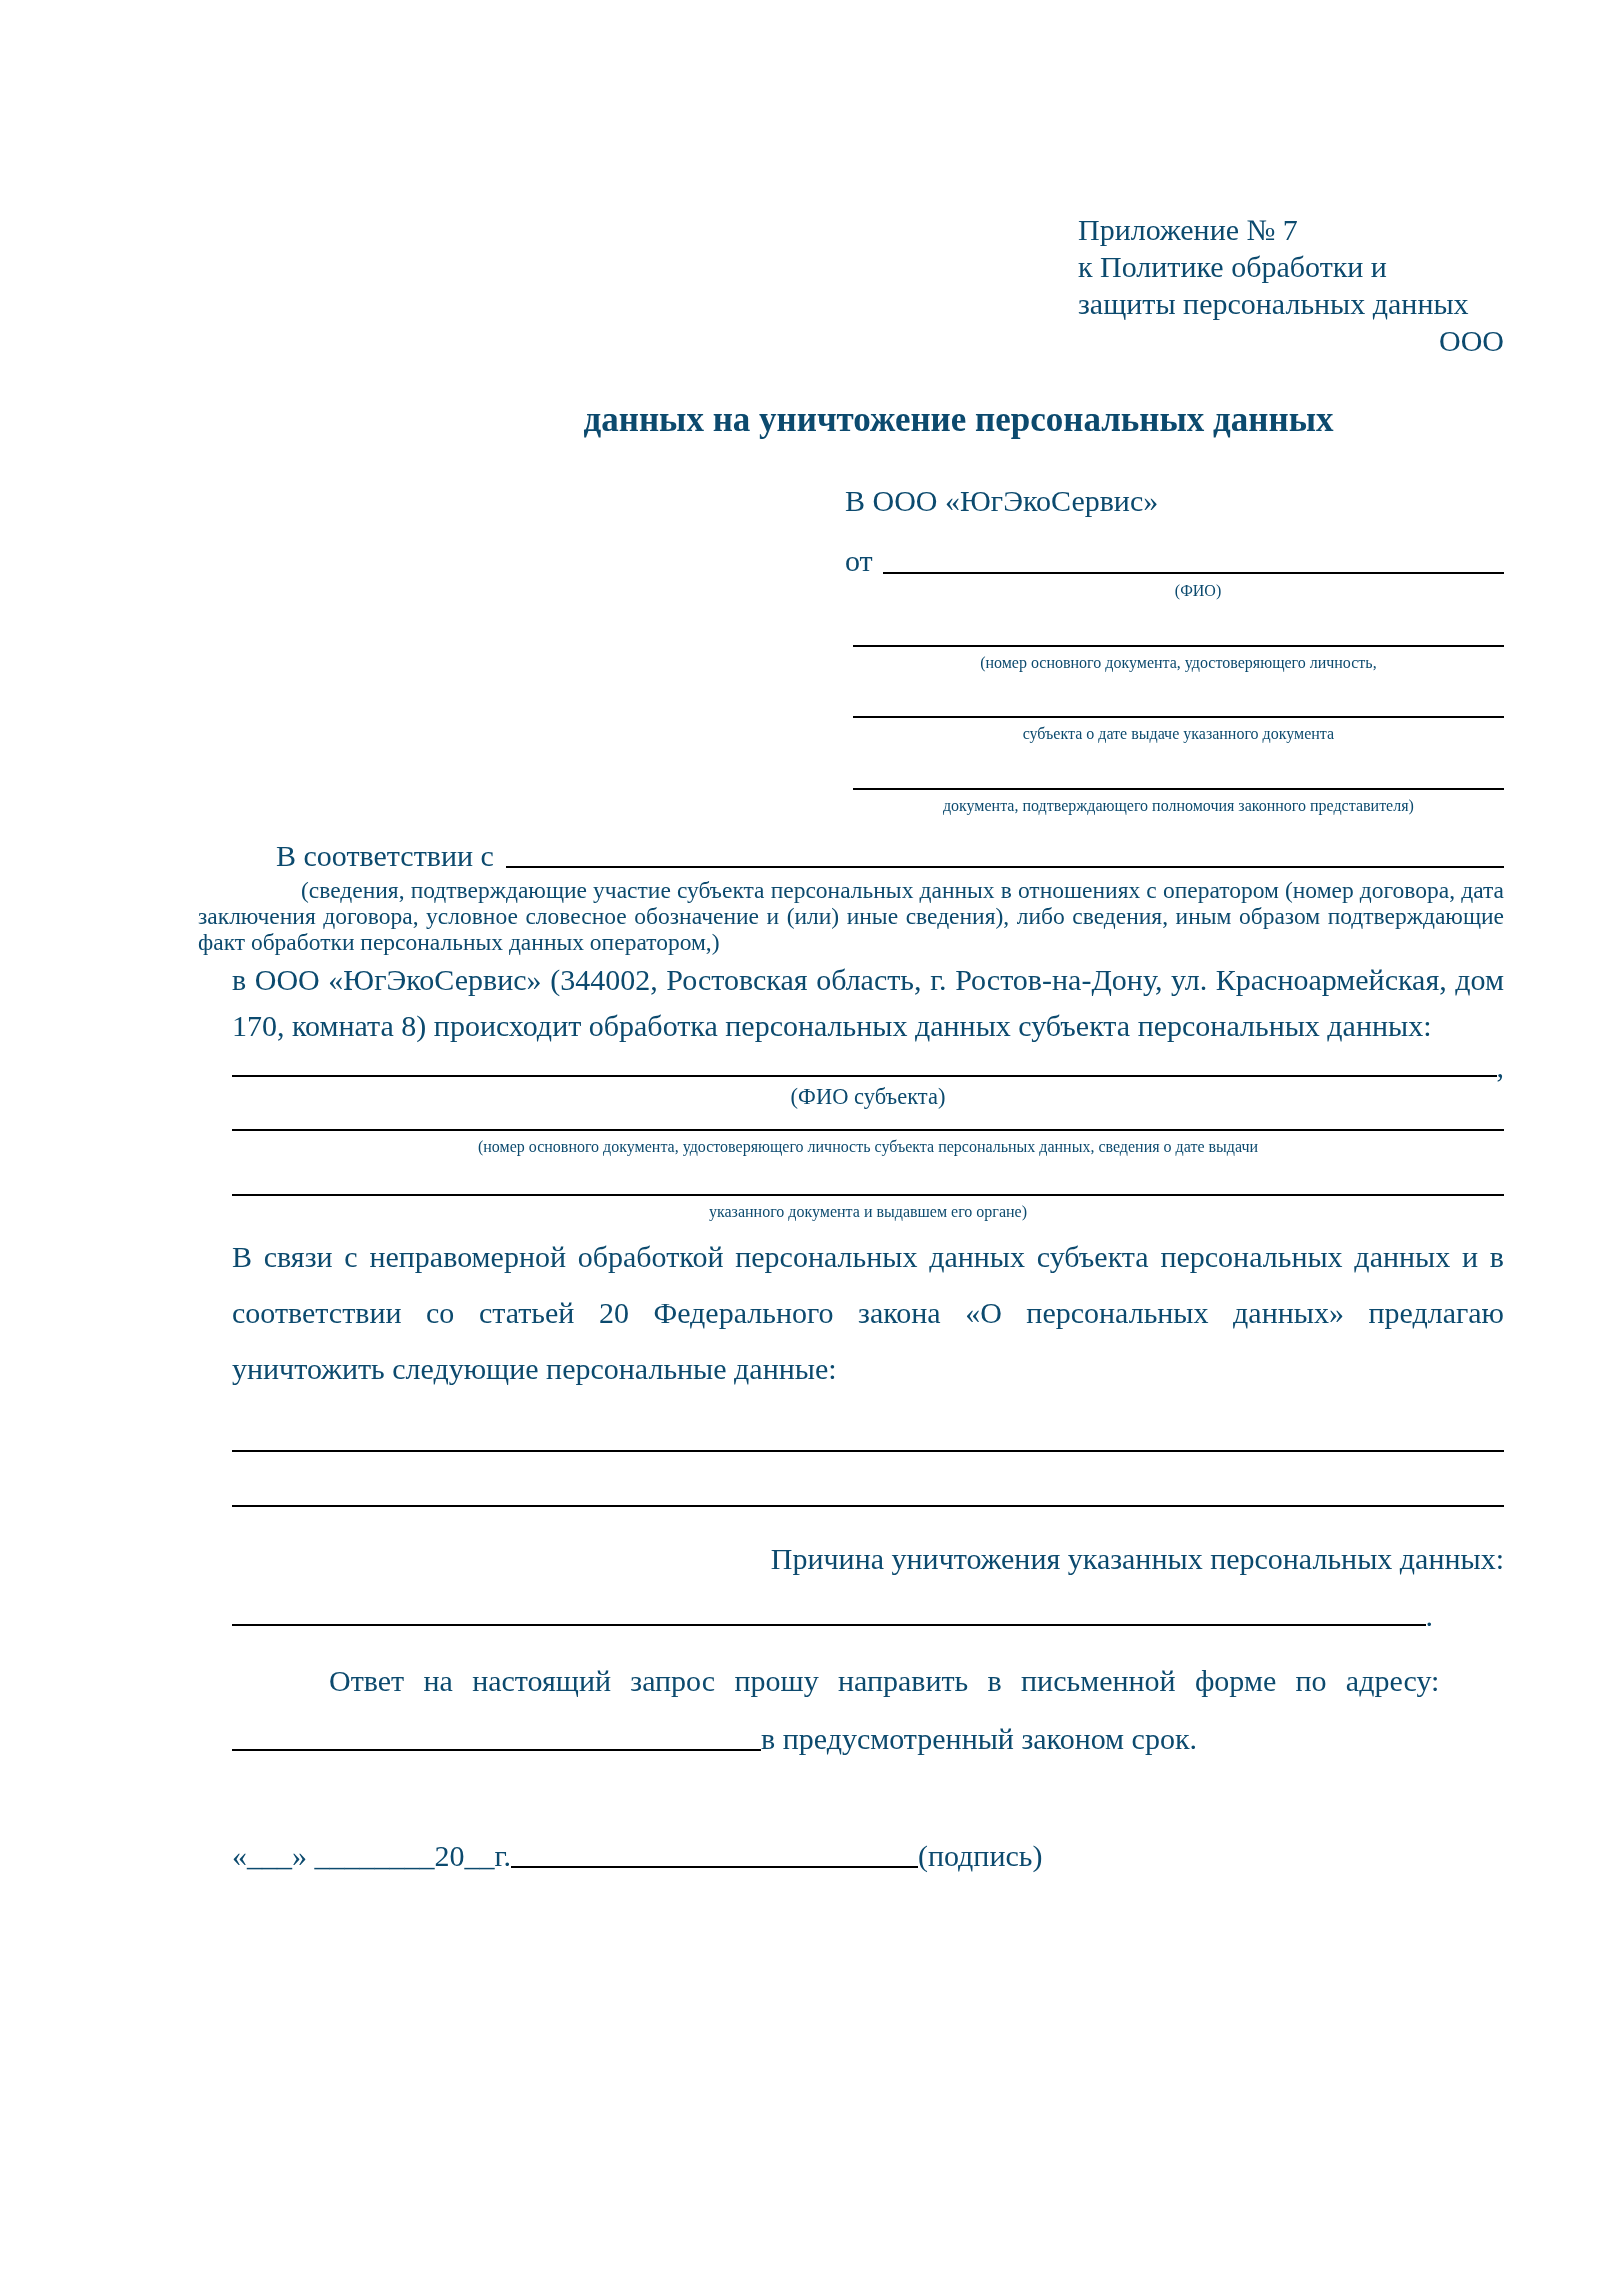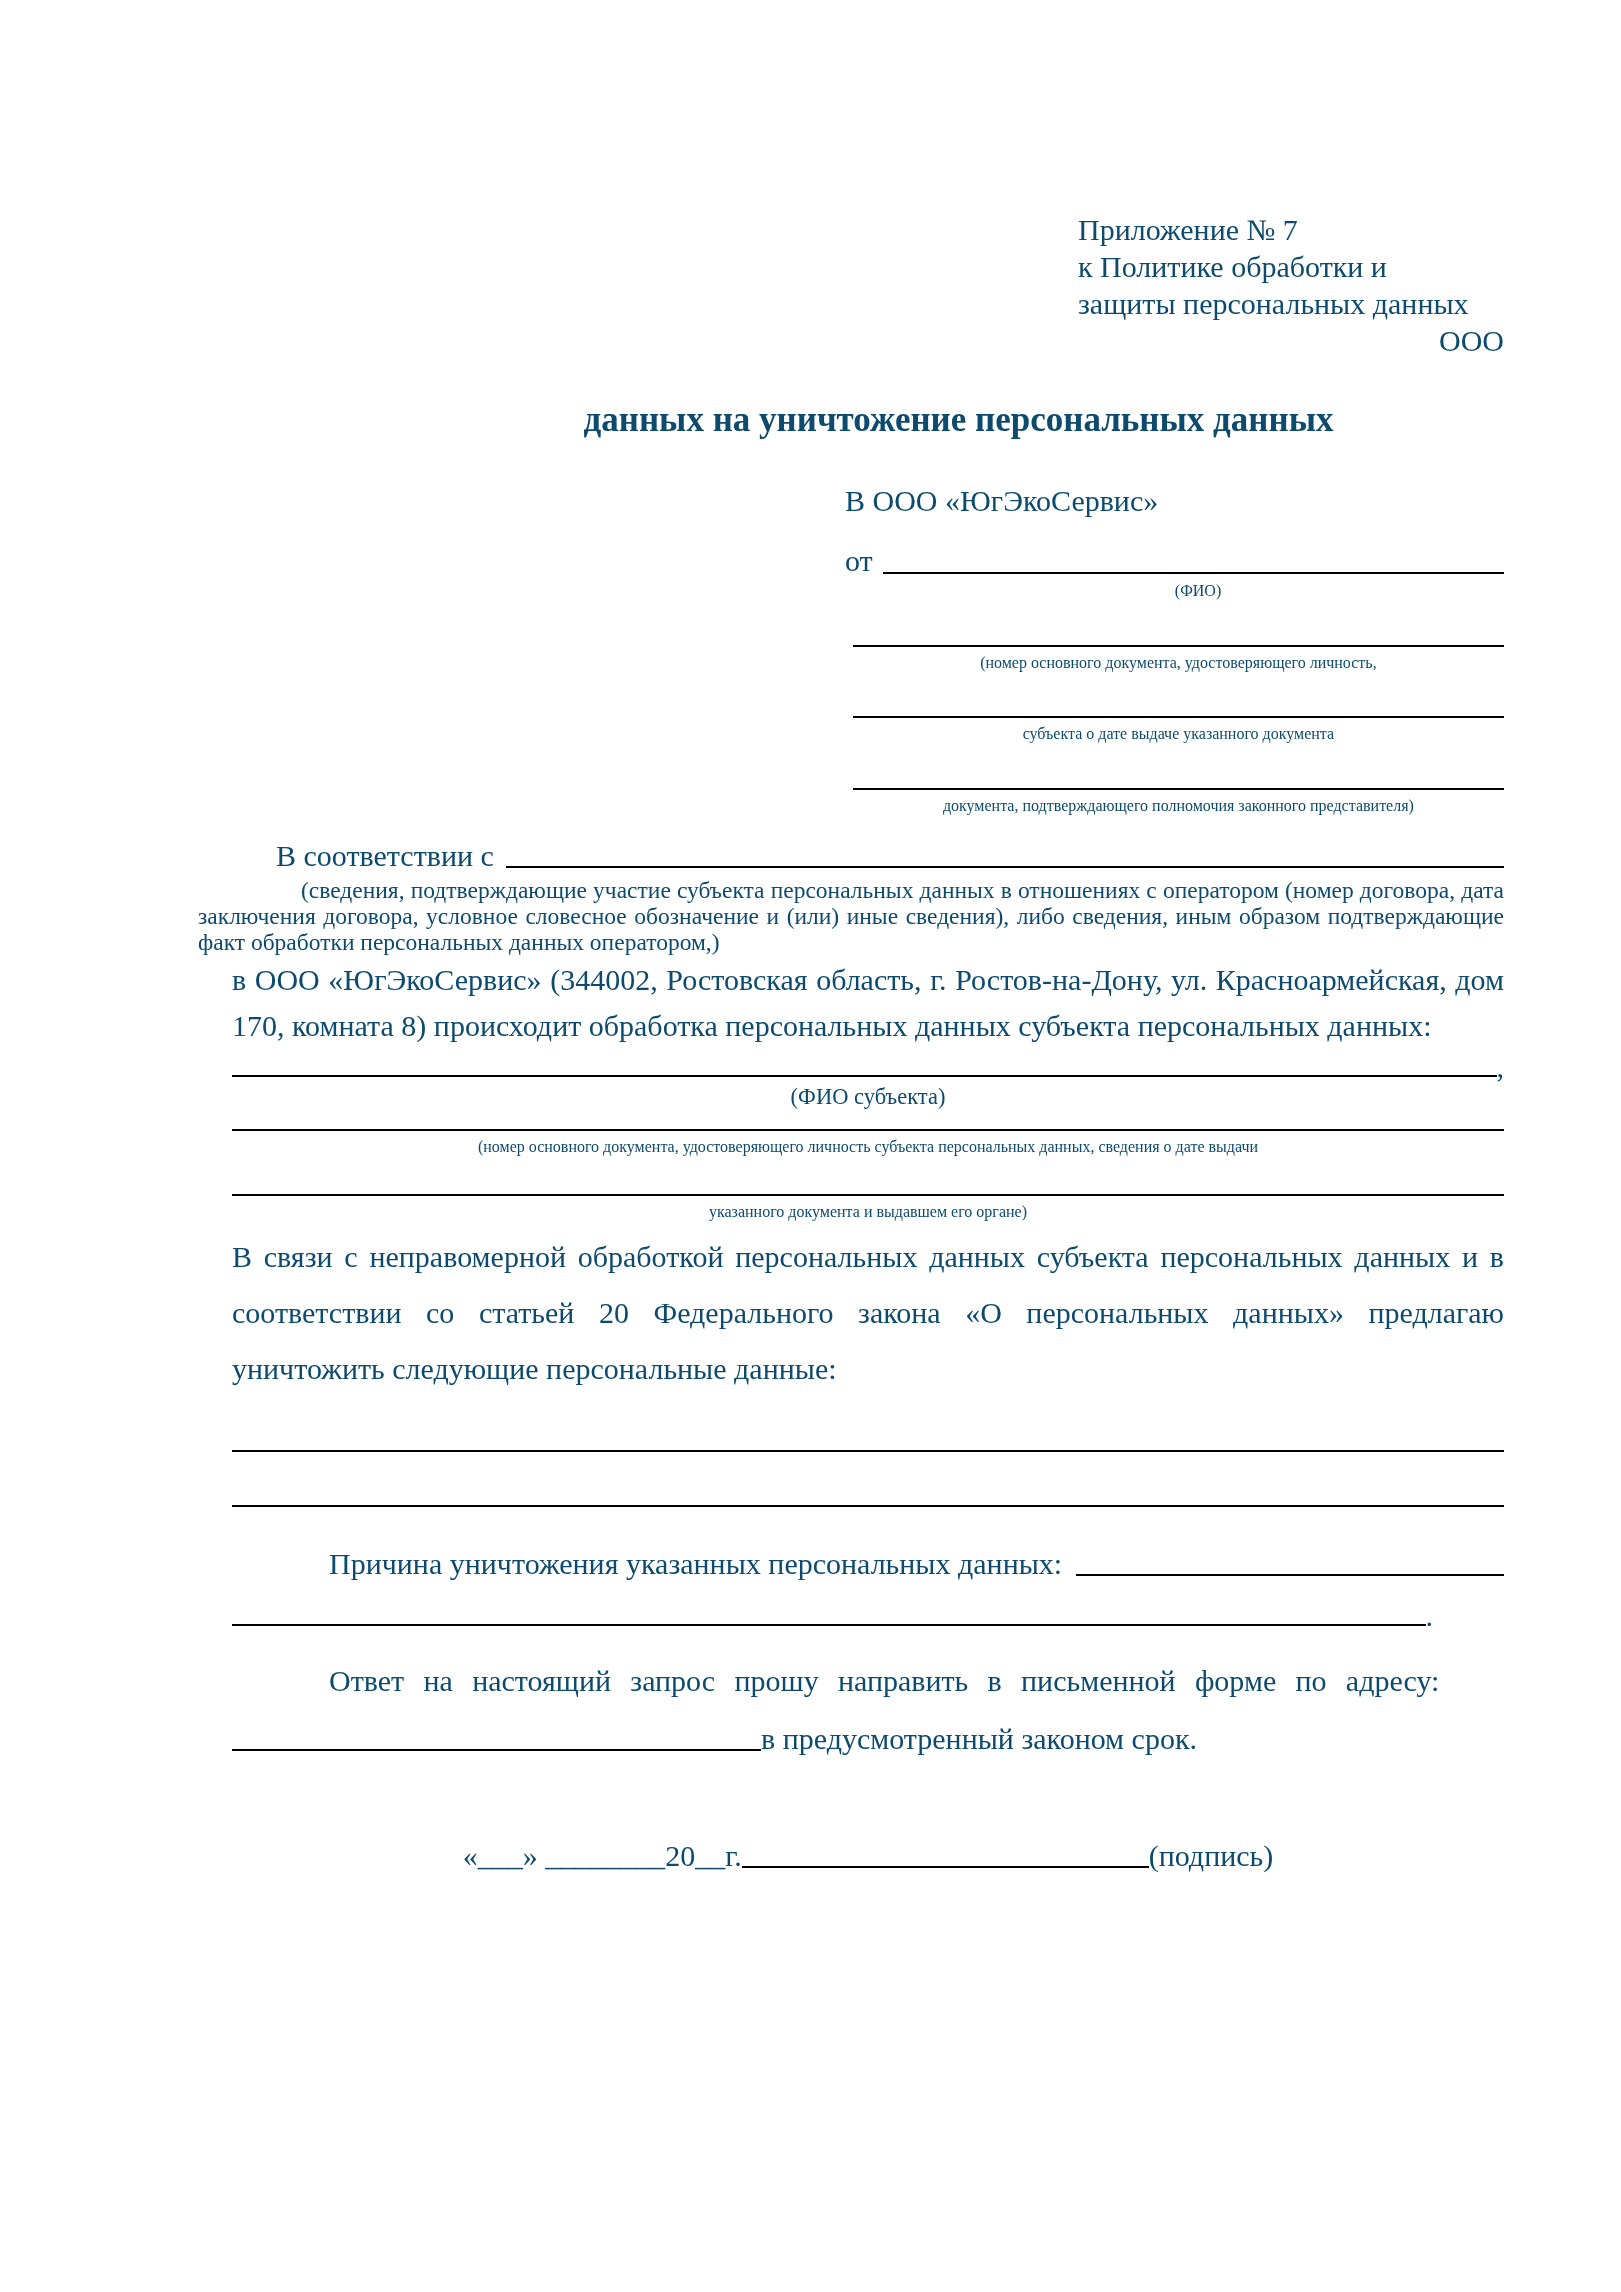--- a/index.html
+++ b/index.html
@@ -47,31 +47,31 @@
   .subject-entry1 { margin-top:19.6px; border-top:2.9px solid #000; }
   .subject-entry2 { margin-top:35px; border-top:2.9px solid #000; }
   .subject-entry1 .small-caption, .subject-entry2 .small-caption { padding-top:2.9px; }
 
   .request-para { margin-top:3.9px; line-height:56px; text-align:justify; }
 
   .fullblank { border-top:2.9px solid #000; }
   .fb1 { margin-top:53px; }
   .fb2 { margin-top:53px; }
 
-  .reason-row { display:flex; align-items:flex-end; margin-top:35px; height:39px; padding-left:97px; }
+  .reason-row { display:flex; align-items:flex-end; margin-top:35px; height:39px; padding-left:97px;flex-direction:column; }
   .reason-row .label { white-space:nowrap; }
   .reason-row .blank { flex:1; border-bottom:2.9px solid #000; margin-left:13.7px; margin-bottom:4.9px; }
   .reason-line2 { display:flex; align-items:flex-end; margin-top:13.7px; height:39px; margin-right:71px; }
   .reason-line2 .blank { flex:1; border-bottom:2.9px solid #000; margin-bottom:6.9px; }
 
   .answer-para { margin-top:27.4px; padding-left:97px; line-height:39px; word-spacing:11.8px; }
   .answer-line2 { display:flex; align-items:flex-end; margin-top:17.6px; height:39px; }
   .answer-line2 .blank { width:529px; border-bottom:2.9px solid #000; margin-bottom:4.9px; }
 
-  .footer-row { display:flex; justify-content:center; align-items:flex-end; margin-top:76px; height:41px; }
+  .footer-row { display:flex; justify-content:flex-start; align-items:flex-end; margin-top:76px; height:41px; }
   .sign-group { display:flex; align-items:flex-end; }
   .sign-group .blank { width:407px; border-bottom:2.9px solid #000; margin-bottom:4.9px; }
 </style>
 </head>
 <body>
 
 <div class="page">
 
   <div class="appendix">
     <div>Приложение № 7</div>

